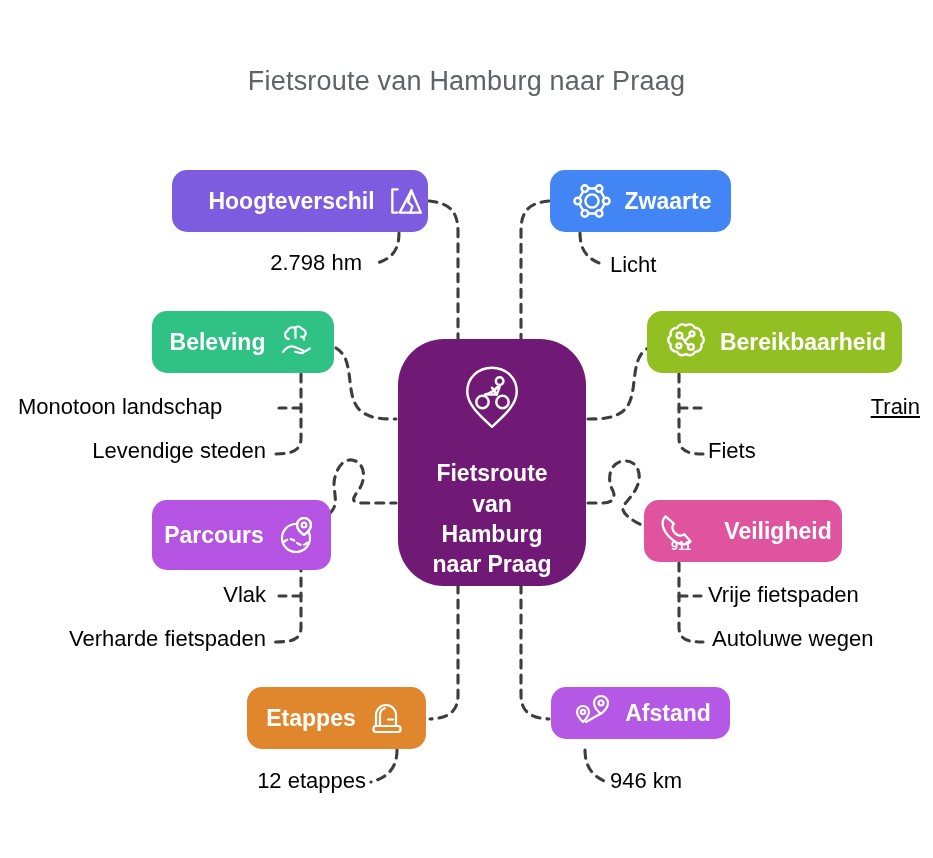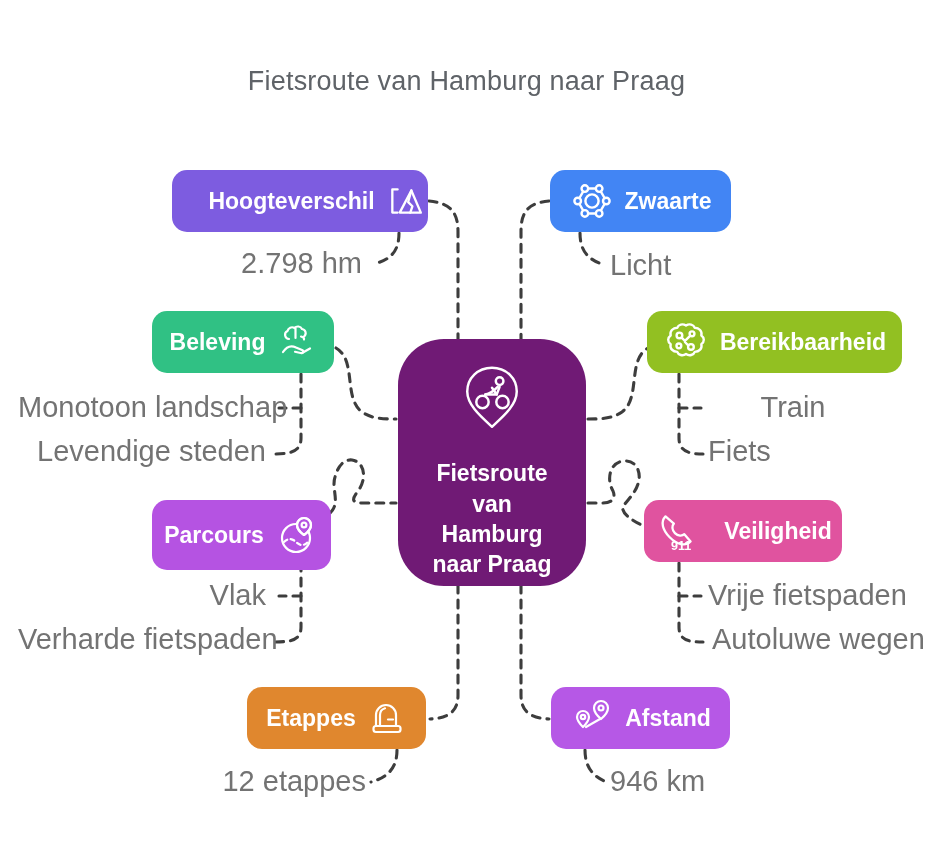--- a/index.html
+++ b/index.html
@@ -18,36 +18,36 @@
   .icon .fillbg{fill:var(--bg,#888);}
   .icon text{fill:#fff;stroke:none;font-family:"Liberation Sans",sans-serif;font-weight:bold;}
 
   .n-hoogte {left:172px;top:170px;width:256px;height:62px;}
   .n-zwaarte{left:550px;top:170px;width:181px;height:62px;}
   .n-belev  {left:152px;top:311px;width:182px;height:62px;}
   .n-bereik {left:647px;top:311px;width:255px;height:62px;}
   .n-parc   {left:152px;top:500px;width:179px;height:70px;}
   .n-veilig {left:644px;top:500px;width:198px;height:62px;}
   .n-etap   {left:247px;top:687px;width:179px;height:62px;}
-  .n-afst   {left:551px;top:687px;width:179px;height:62px;}
+  .n-afst   {left:551px;top:687px;width:179px;height:52px;}
 
   .center{position:absolute;left:398px;top:339px;width:188px;height:247px;border-radius:46px;
           color:#fff;display:flex;flex-direction:column;align-items:center;box-sizing:border-box;
           padding-top:24px;font-size:23px;font-weight:600;line-height:1.32;text-align:center;}
   .center .c-icon{margin-bottom:8px;}
   .center .c-icon path,.center .c-icon circle{fill:none;stroke:#fff;stroke-width:2.6;
           stroke-linecap:round;stroke-linejoin:round;}
   .center span{display:block;}
 
-  .sub{position:absolute;font-size:29px;line-height:30px;color:#737373;white-space:nowrap;}
+  .sub{position:absolute;font-size:22px;line-height:30px;color:#000000;white-space:nowrap;}
   .s-hm      {left:180px;top:248px;width:182px;text-align:right;}
   .s-licht   {left:610px;top:250px;width:220px;text-align:left;}
   .s-mono    {left:18px; top:392px;width:254px;}
   .s-leven   {left:18px; top:436px;width:248px;text-align:right;}
-  .s-train   {left:693px;top:392px;width:200px;text-align:center;}
+  .s-train   {left:720px;top:392px;width:200px;text-align:right;text-decoration:underline;}
   .s-fiets   {left:708px;top:436px;width:200px;text-align:left;}
   .s-vlak    {left:18px; top:580px;width:248px;text-align:right;}
   .s-verhard {left:18px; top:624px;width:248px;text-align:right;}
   .s-vrije   {left:708px;top:580px;width:220px;text-align:left;}
   .s-autoluw {left:712px;top:624px;width:220px;text-align:left;}
   .s-12etap  {left:150px;top:766px;width:216px;text-align:right;}
   .s-946km   {left:610px;top:766px;width:200px;text-align:left;}
 </style>
 </head>
 <body>

